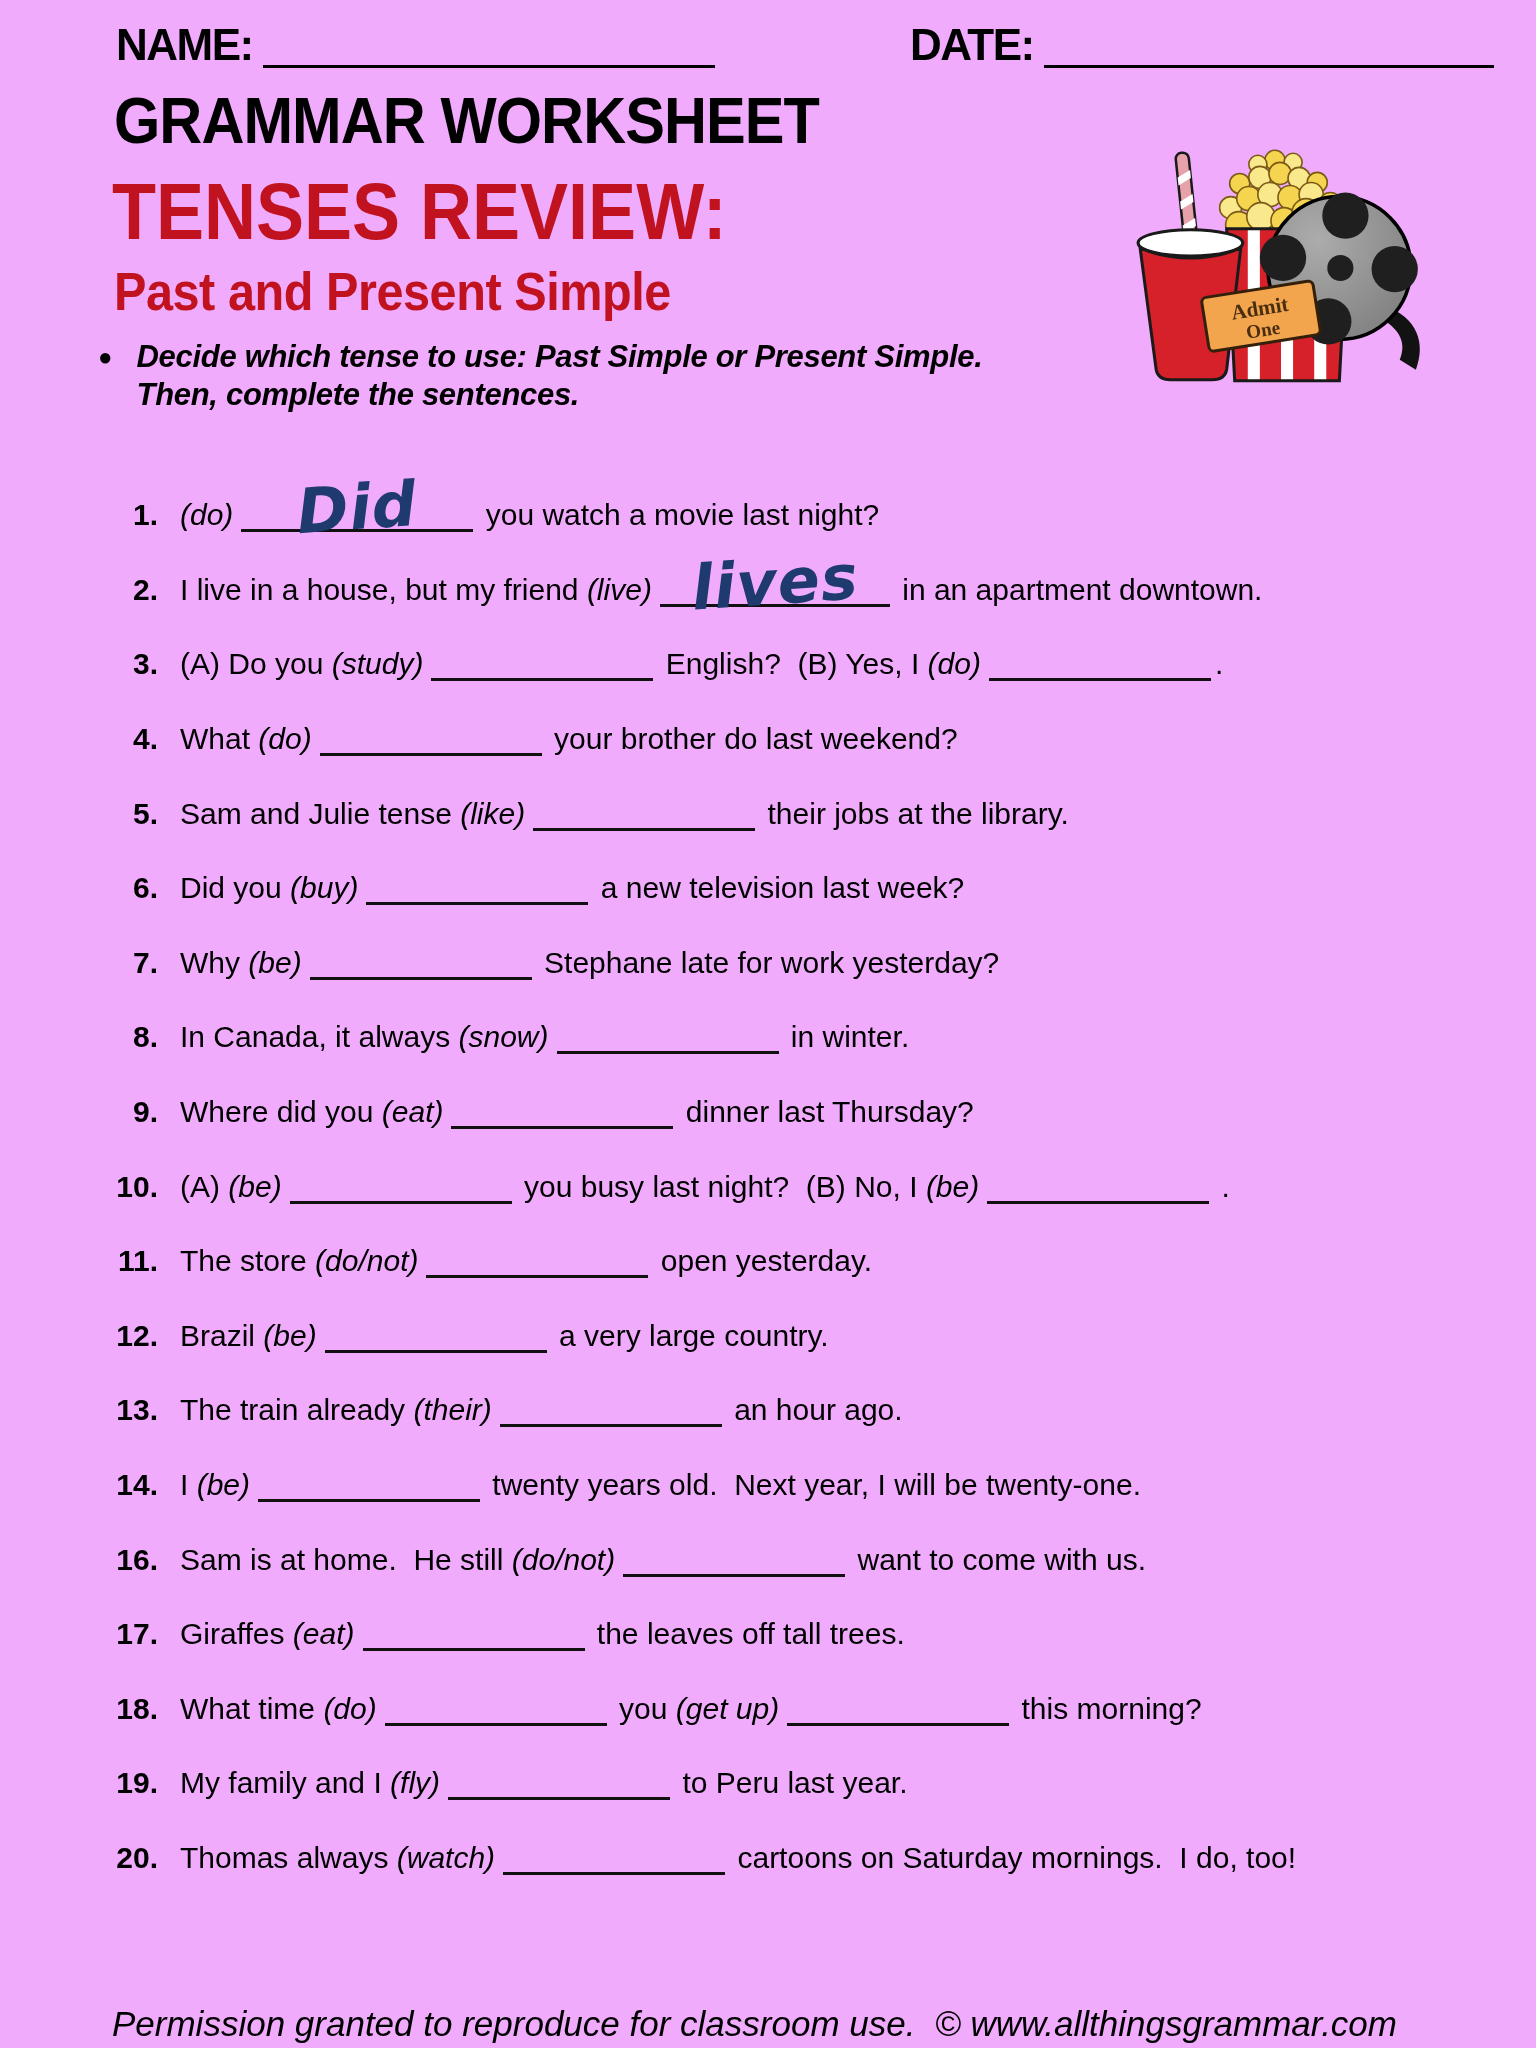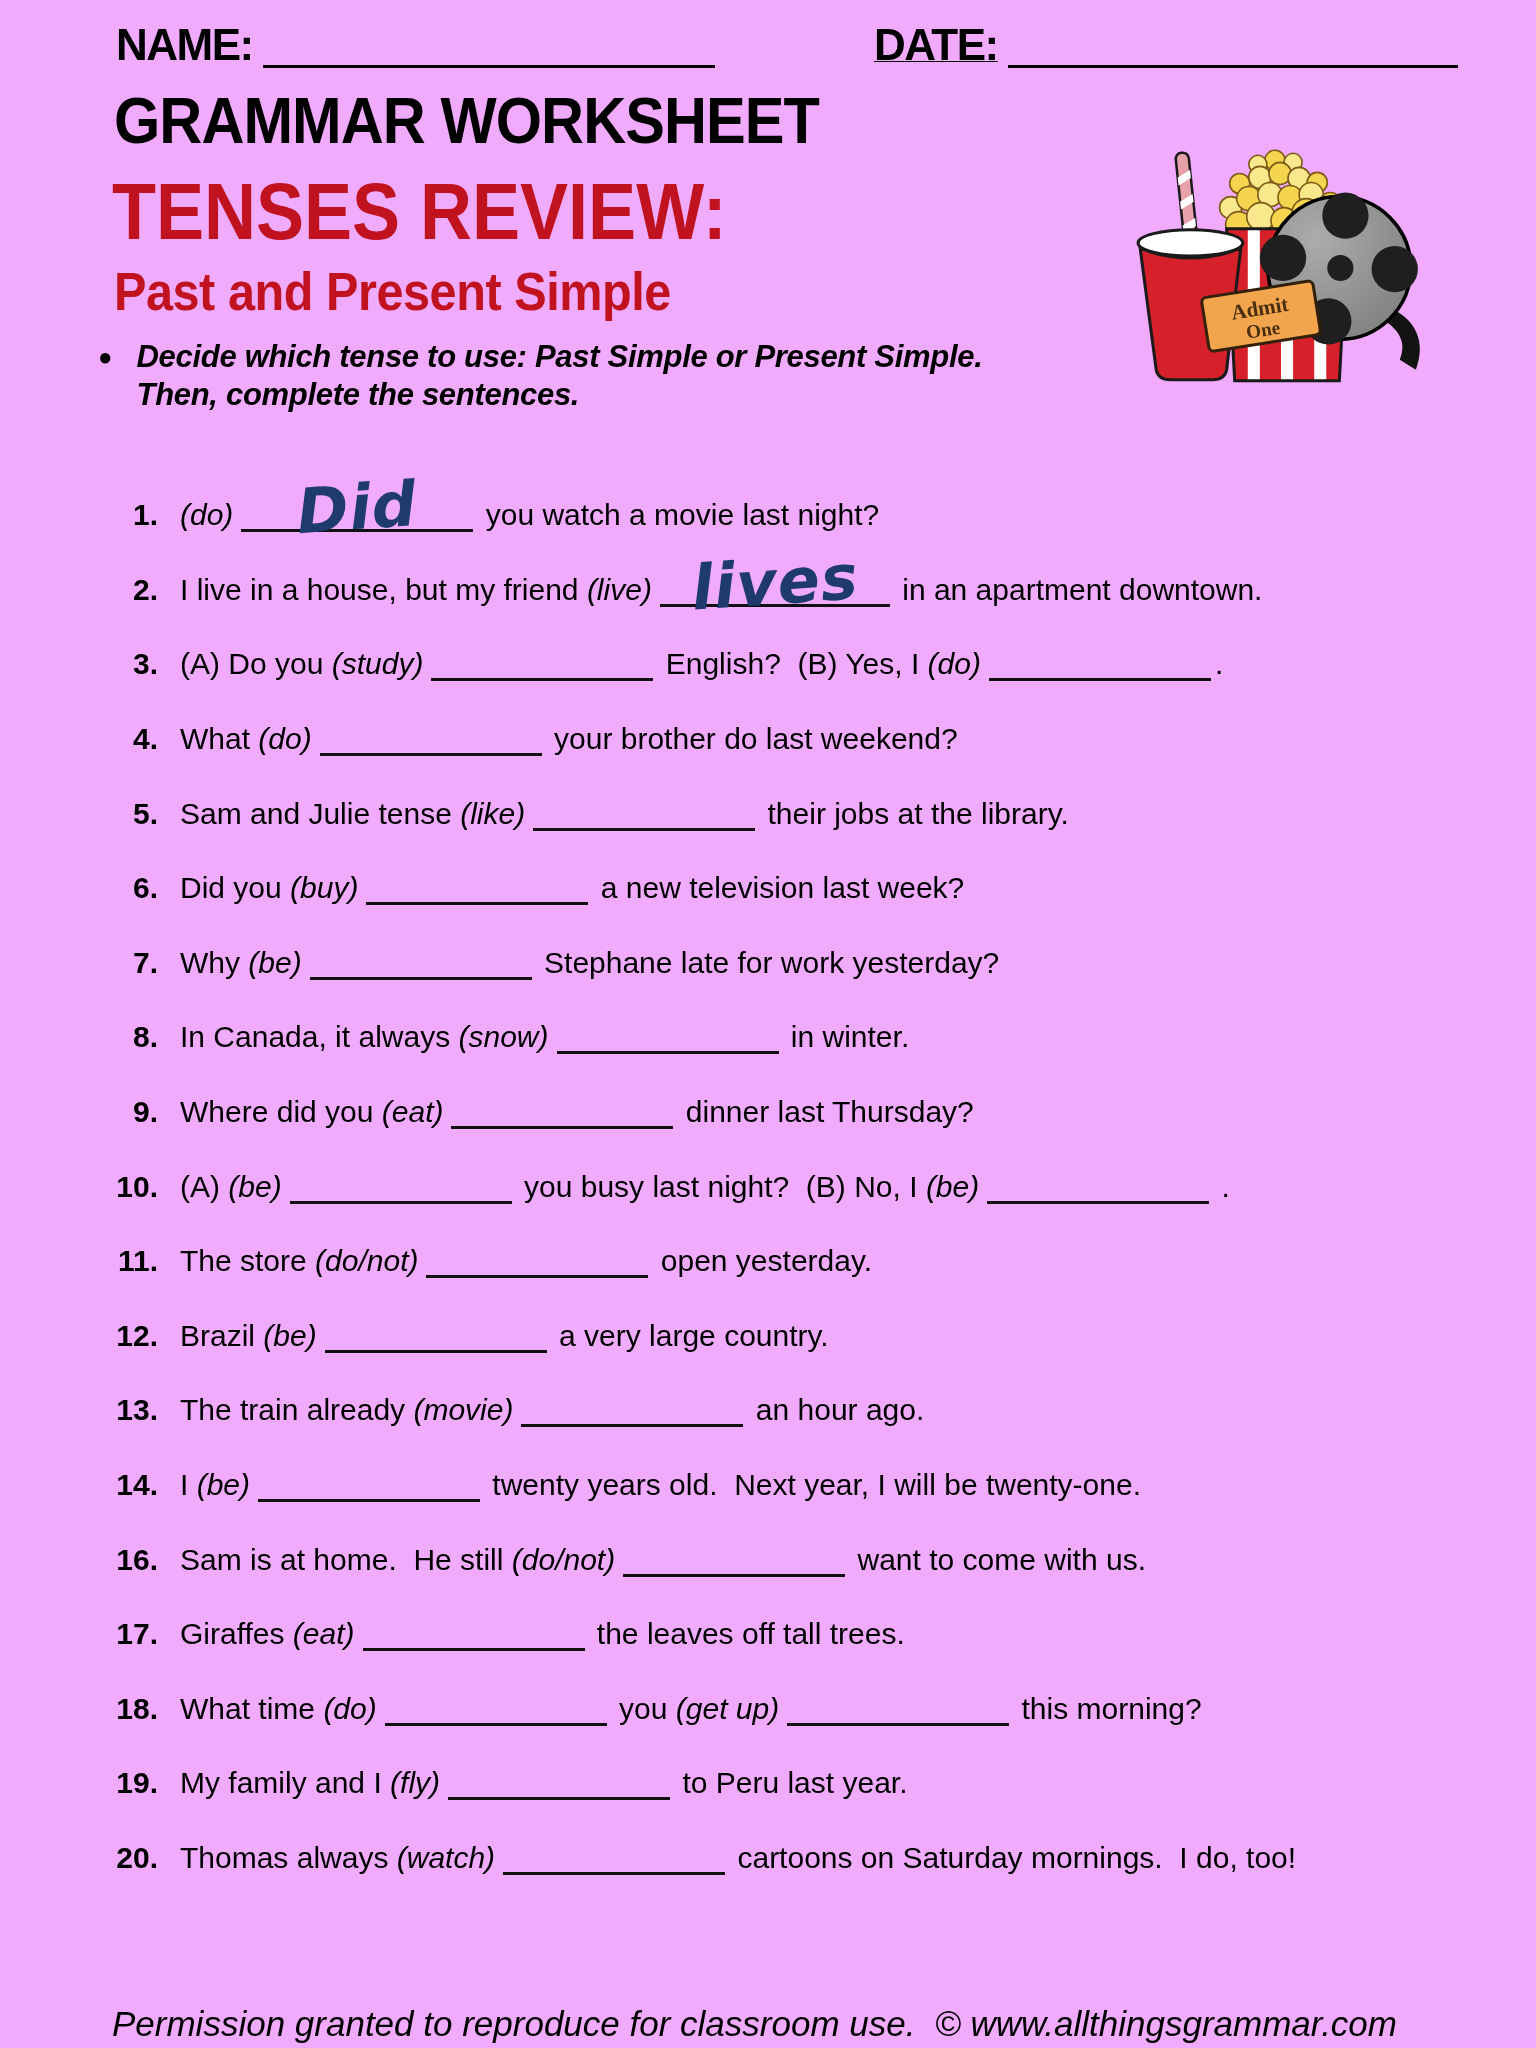--- a/index.html
+++ b/index.html
@@ -3,21 +3,21 @@
 <meta charset="utf-8">
 <style>
   html,body{margin:0;padding:0;background:#e8e8e8;}
   .page{
     position:relative;width:1536px;height:2048px;background:#f0abfc;
     font-family:"Liberation Sans",sans-serif;color:#000;overflow:hidden;margin:0 auto;
   }
   
   .hdr-group{position:absolute;top:20px;white-space:nowrap;}
   .hdr-name{left:116px;}
-  .hdr-date{left:874px;text-decoration:underline;}
+  .hdr-date{left:910px;}
   .hdr-label{font-weight:bold;font-size:44px;letter-spacing:-1.5px;}
   .write-line{display:inline-block;height:36px;border-bottom:3px solid #000;vertical-align:-8px;margin-left:10px;}
   .line-name{width:452px;}
   .line-date{width:450px;}
   
   .t-grammar{
     position:absolute;left:114px;top:84px;font-size:64px;font-weight:bold;
     letter-spacing:-1px;transform:scaleX(.93);transform-origin:left;white-space:nowrap;
   }
   .t-tenses{
@@ -194,21 +194,21 @@
       <div class="item-row">
         <span class="item-num">11.</span>
         <span class="item-body"><span class="plain">The store </span><span class="hint">(do/not)</span><span class="blank" style="width: 222px;"></span><span class="plain"> open yesterday.</span></span>
       </div>
       <div class="item-row">
         <span class="item-num">12.</span>
         <span class="item-body"><span class="plain">Brazil </span><span class="hint">(be)</span><span class="blank" style="width: 222px;"></span><span class="plain"> a very large country.</span></span>
       </div>
       <div class="item-row">
         <span class="item-num">13.</span>
-        <span class="item-body"><span class="plain">The train already </span><span class="hint">(movie)</span><span class="blank" style="width: 222px;"></span><span class="plain"> an hour ago.</span></span>
+        <span class="item-body"><span class="plain">The train already </span><span class="hint">(their)</span><span class="blank" style="width: 222px;"></span><span class="plain"> an hour ago.</span></span>
       </div>
       <div class="item-row">
         <span class="item-num">14.</span>
         <span class="item-body"><span class="plain">I </span><span class="hint">(be)</span><span class="blank" style="width: 222px;"></span><span class="plain"> twenty years old.&nbsp; Next year, I will be twenty-one.</span></span>
       </div>
       <div class="item-row">
         <span class="item-num">16.</span>
         <span class="item-body"><span class="plain">Sam is at home.&nbsp; He still </span><span class="hint">(do/not)</span><span class="blank" style="width: 222px;"></span><span class="plain"> want to come with us.</span></span>
       </div>
       <div class="item-row">

